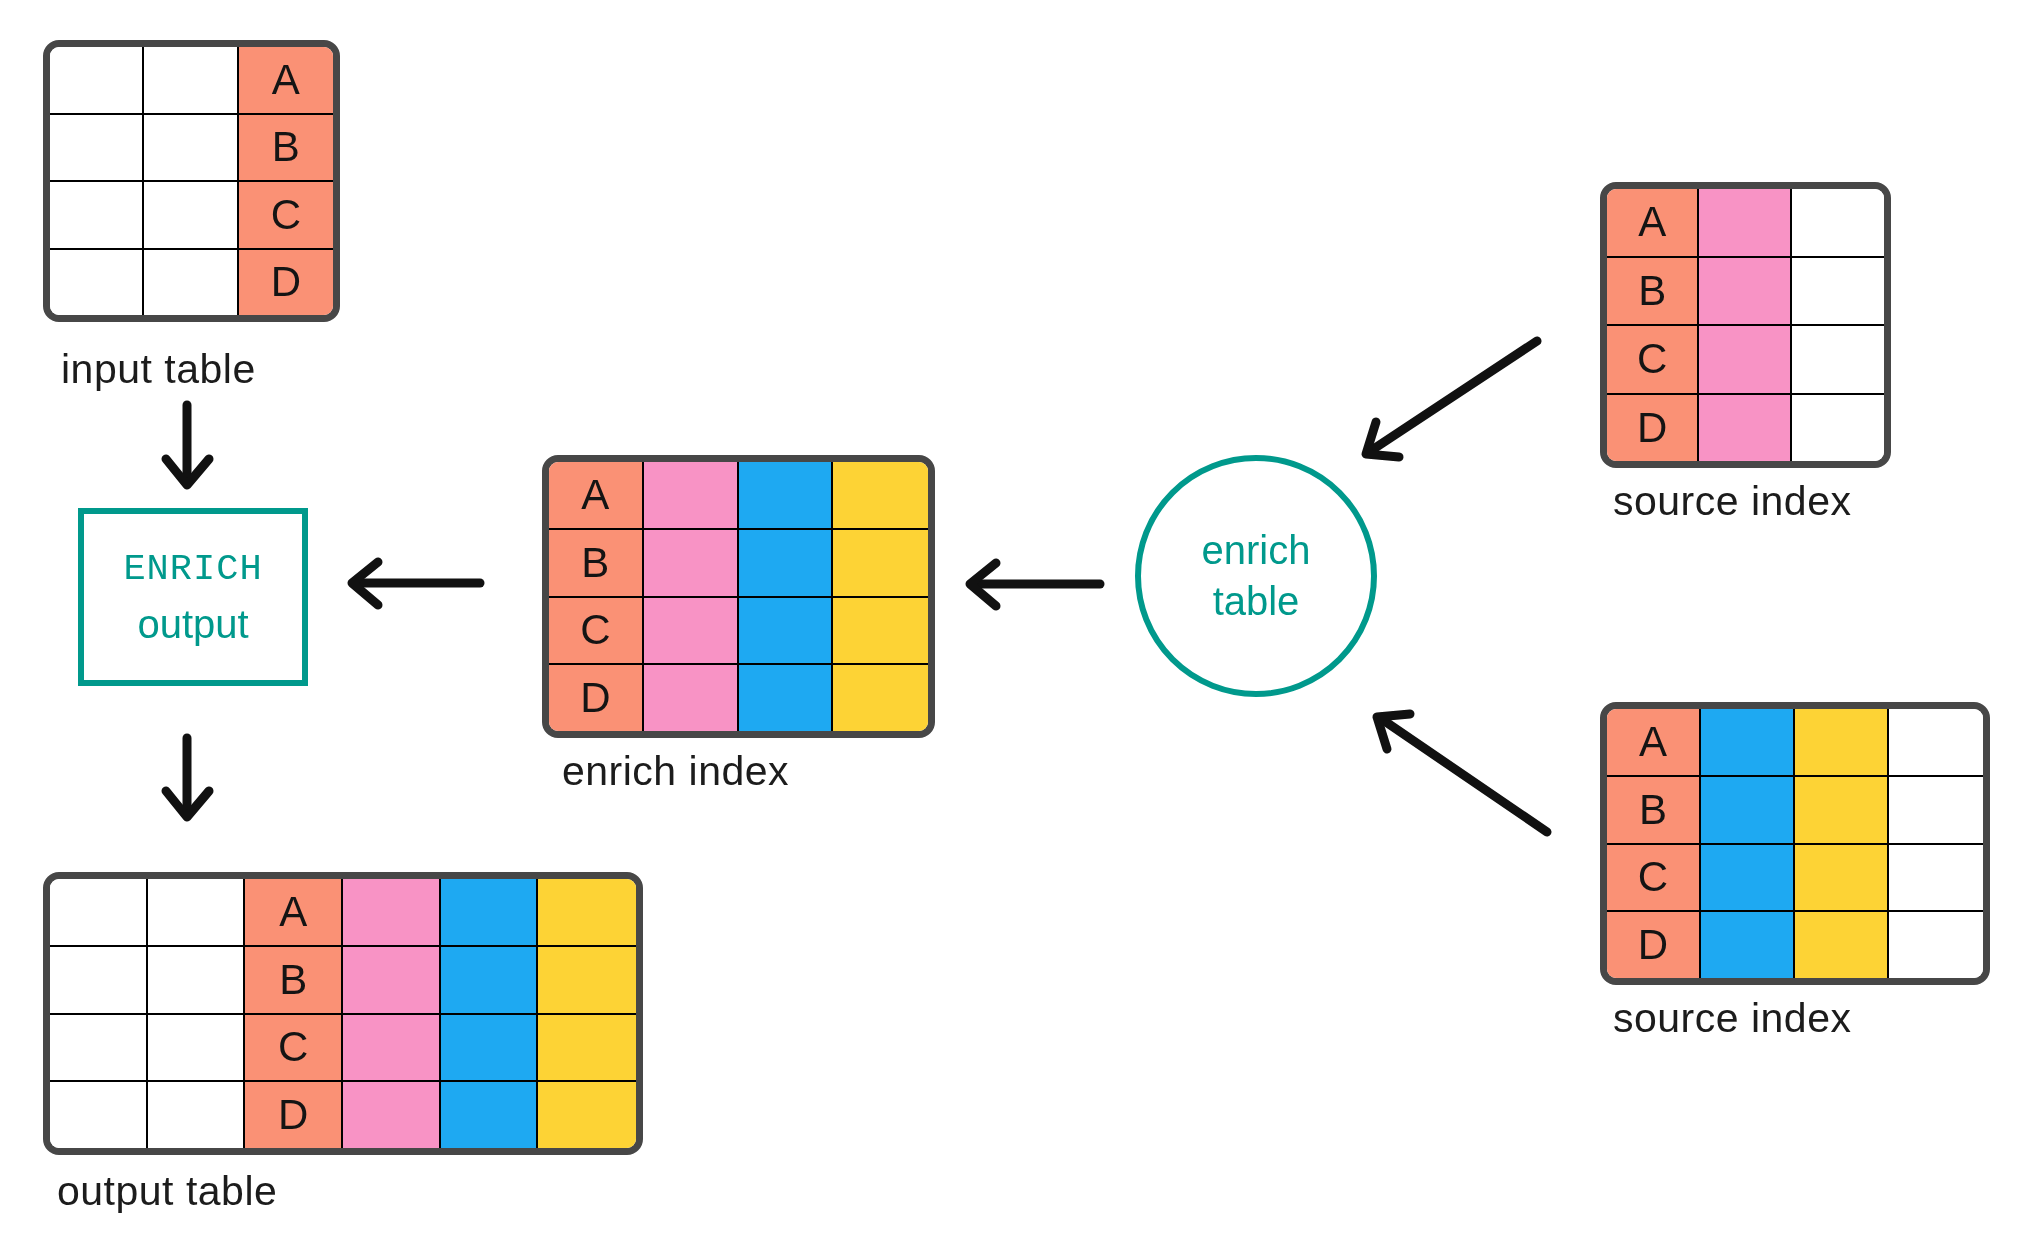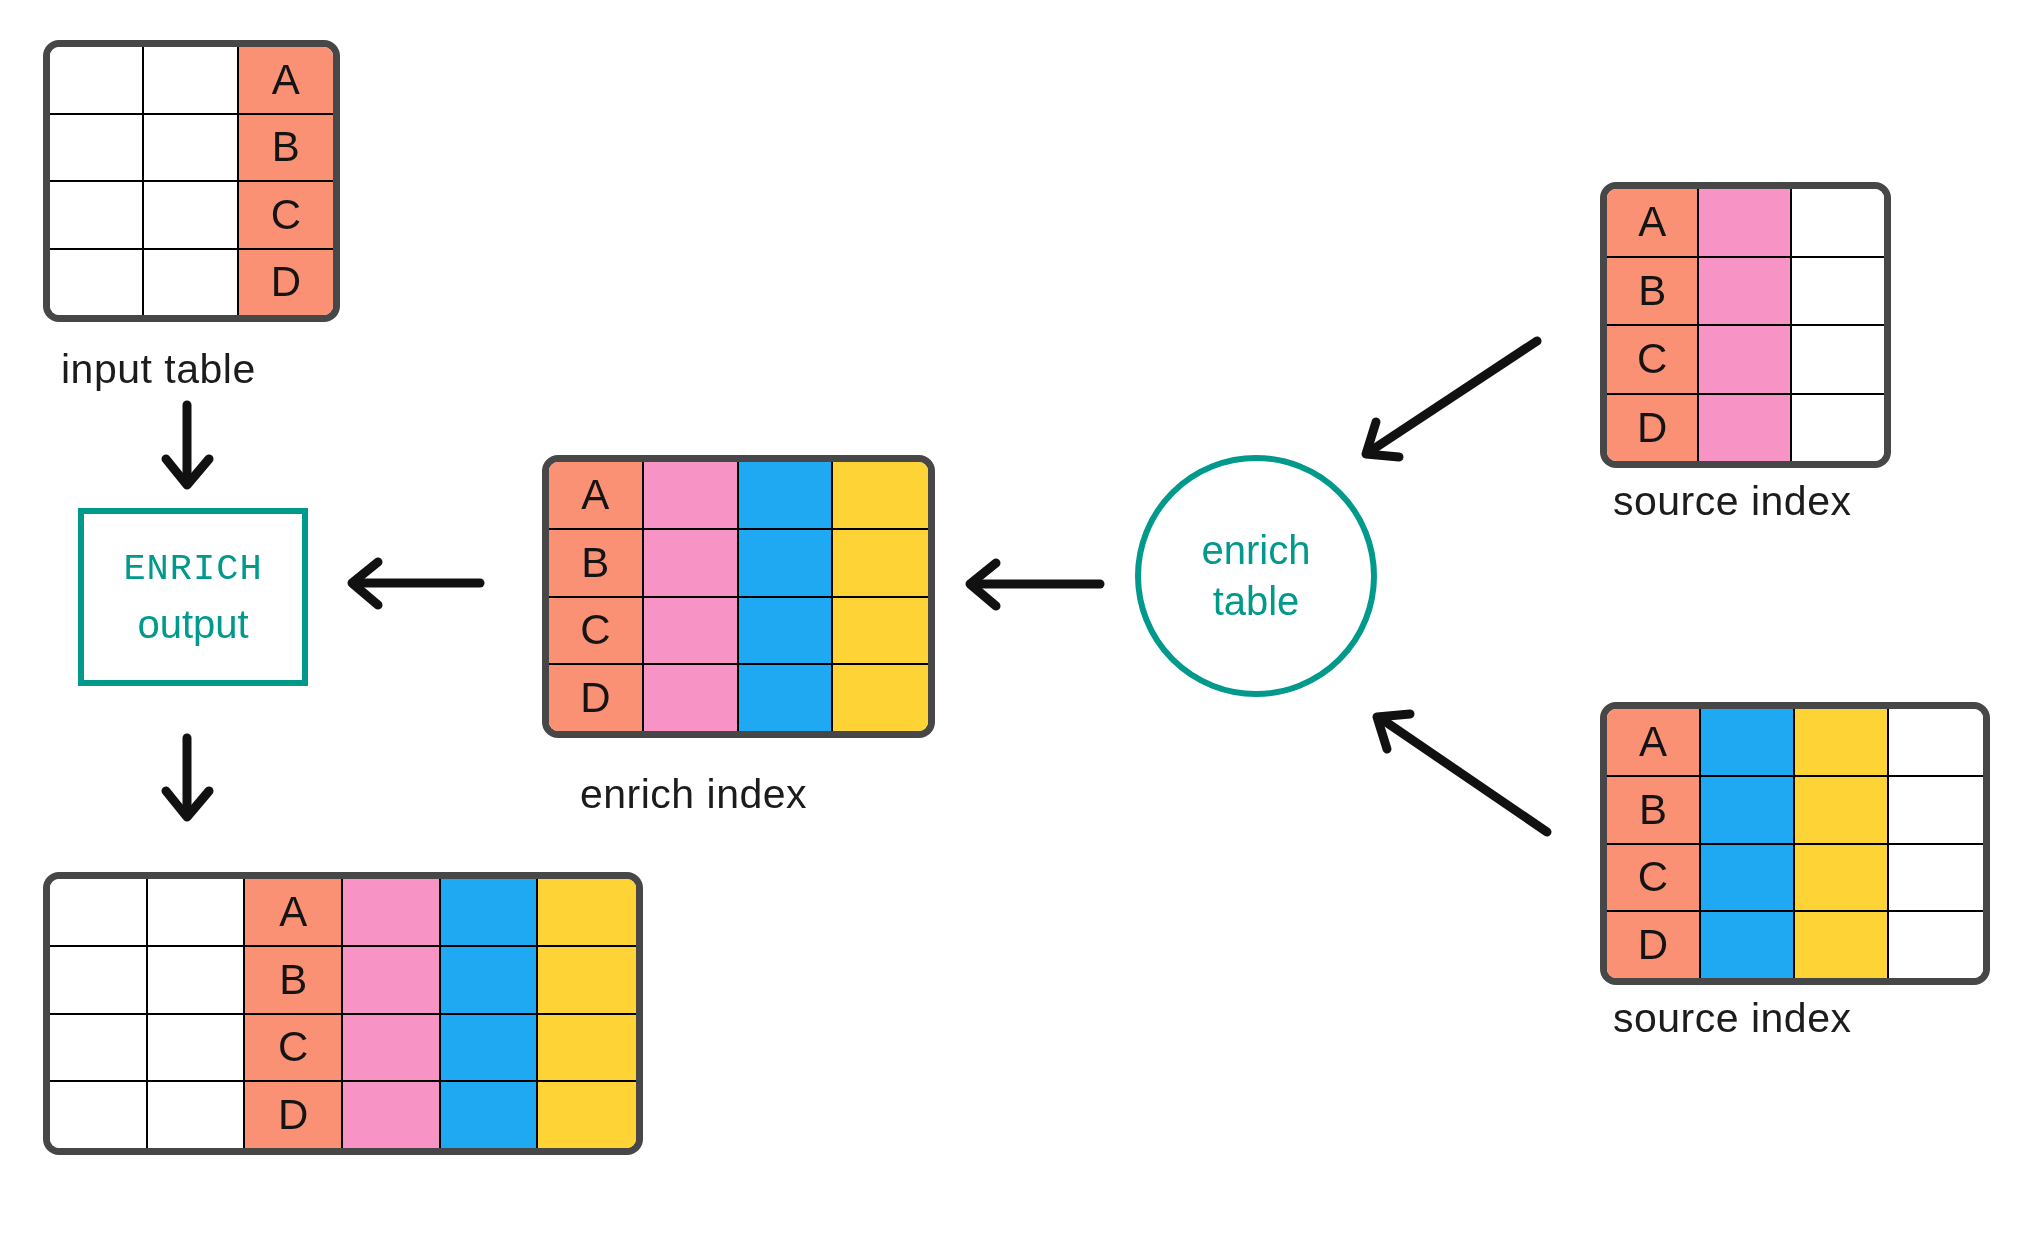--- a/index.html
+++ b/index.html
@@ -93,21 +93,21 @@
         <div class="cell br bb" style="background: rgb(250, 145, 117);">C</div>
         <div class="cell br bb" style="background: rgb(248, 147, 197);"></div>
         <div class="cell br bb" style="background: rgb(30, 169, 242);"></div>
         <div class="cell bb" style="background: rgb(253, 211, 53);"></div>
         <div class="cell br" style="background: rgb(250, 145, 117);">D</div>
         <div class="cell br" style="background: rgb(248, 147, 197);"></div>
         <div class="cell br" style="background: rgb(30, 169, 242);"></div>
         <div class="cell" style="background: rgb(253, 211, 53);"></div>
       </div>
   </div>
-  <div class="tlabel" style="left:580px; top:748px;margin-top:23px;">enrich index</div>
+  <div class="tlabel" style="left:562px; top:748px;">enrich index</div>
 
   <div class="dtable" style="left:1600px; top:182px; width:291px; height:286px;">
     <div class="grid" style="grid-template-columns: repeat(3, 1fr);">
         <div class="cell br bb" style="background: rgb(250, 145, 117);">A</div>
         <div class="cell br bb" style="background: rgb(248, 147, 197);"></div>
         <div class="cell bb" style="background: rgb(255, 255, 255);"></div>
         <div class="cell br bb" style="background: rgb(250, 145, 117);">B</div>
         <div class="cell br bb" style="background: rgb(248, 147, 197);"></div>
         <div class="cell bb" style="background: rgb(255, 255, 255);"></div>
         <div class="cell br bb" style="background: rgb(250, 145, 117);">C</div>
@@ -163,20 +163,21 @@
         <div class="cell br bb" style="background: rgb(30, 169, 242);"></div>
         <div class="cell bb" style="background: rgb(253, 211, 53);"></div>
         <div class="cell br" style="background: rgb(255, 255, 255);"></div>
         <div class="cell br" style="background: rgb(255, 255, 255);"></div>
         <div class="cell br" style="background: rgb(250, 145, 117);">D</div>
         <div class="cell br" style="background: rgb(248, 147, 197);"></div>
         <div class="cell br" style="background: rgb(30, 169, 242);"></div>
         <div class="cell" style="background: rgb(253, 211, 53);"></div>
       </div>
   </div>
+  <div class="tlabel" style="left:57px; top:1168px;">output table</div>
 
   <div class="enrich-box">
     <span class="mono">ENRICH</span>
     <span class="sans">output</span>
   </div>
 
   <div class="policy-circle">
     <span>enrich</span>
     <span>table</span>
   </div>

